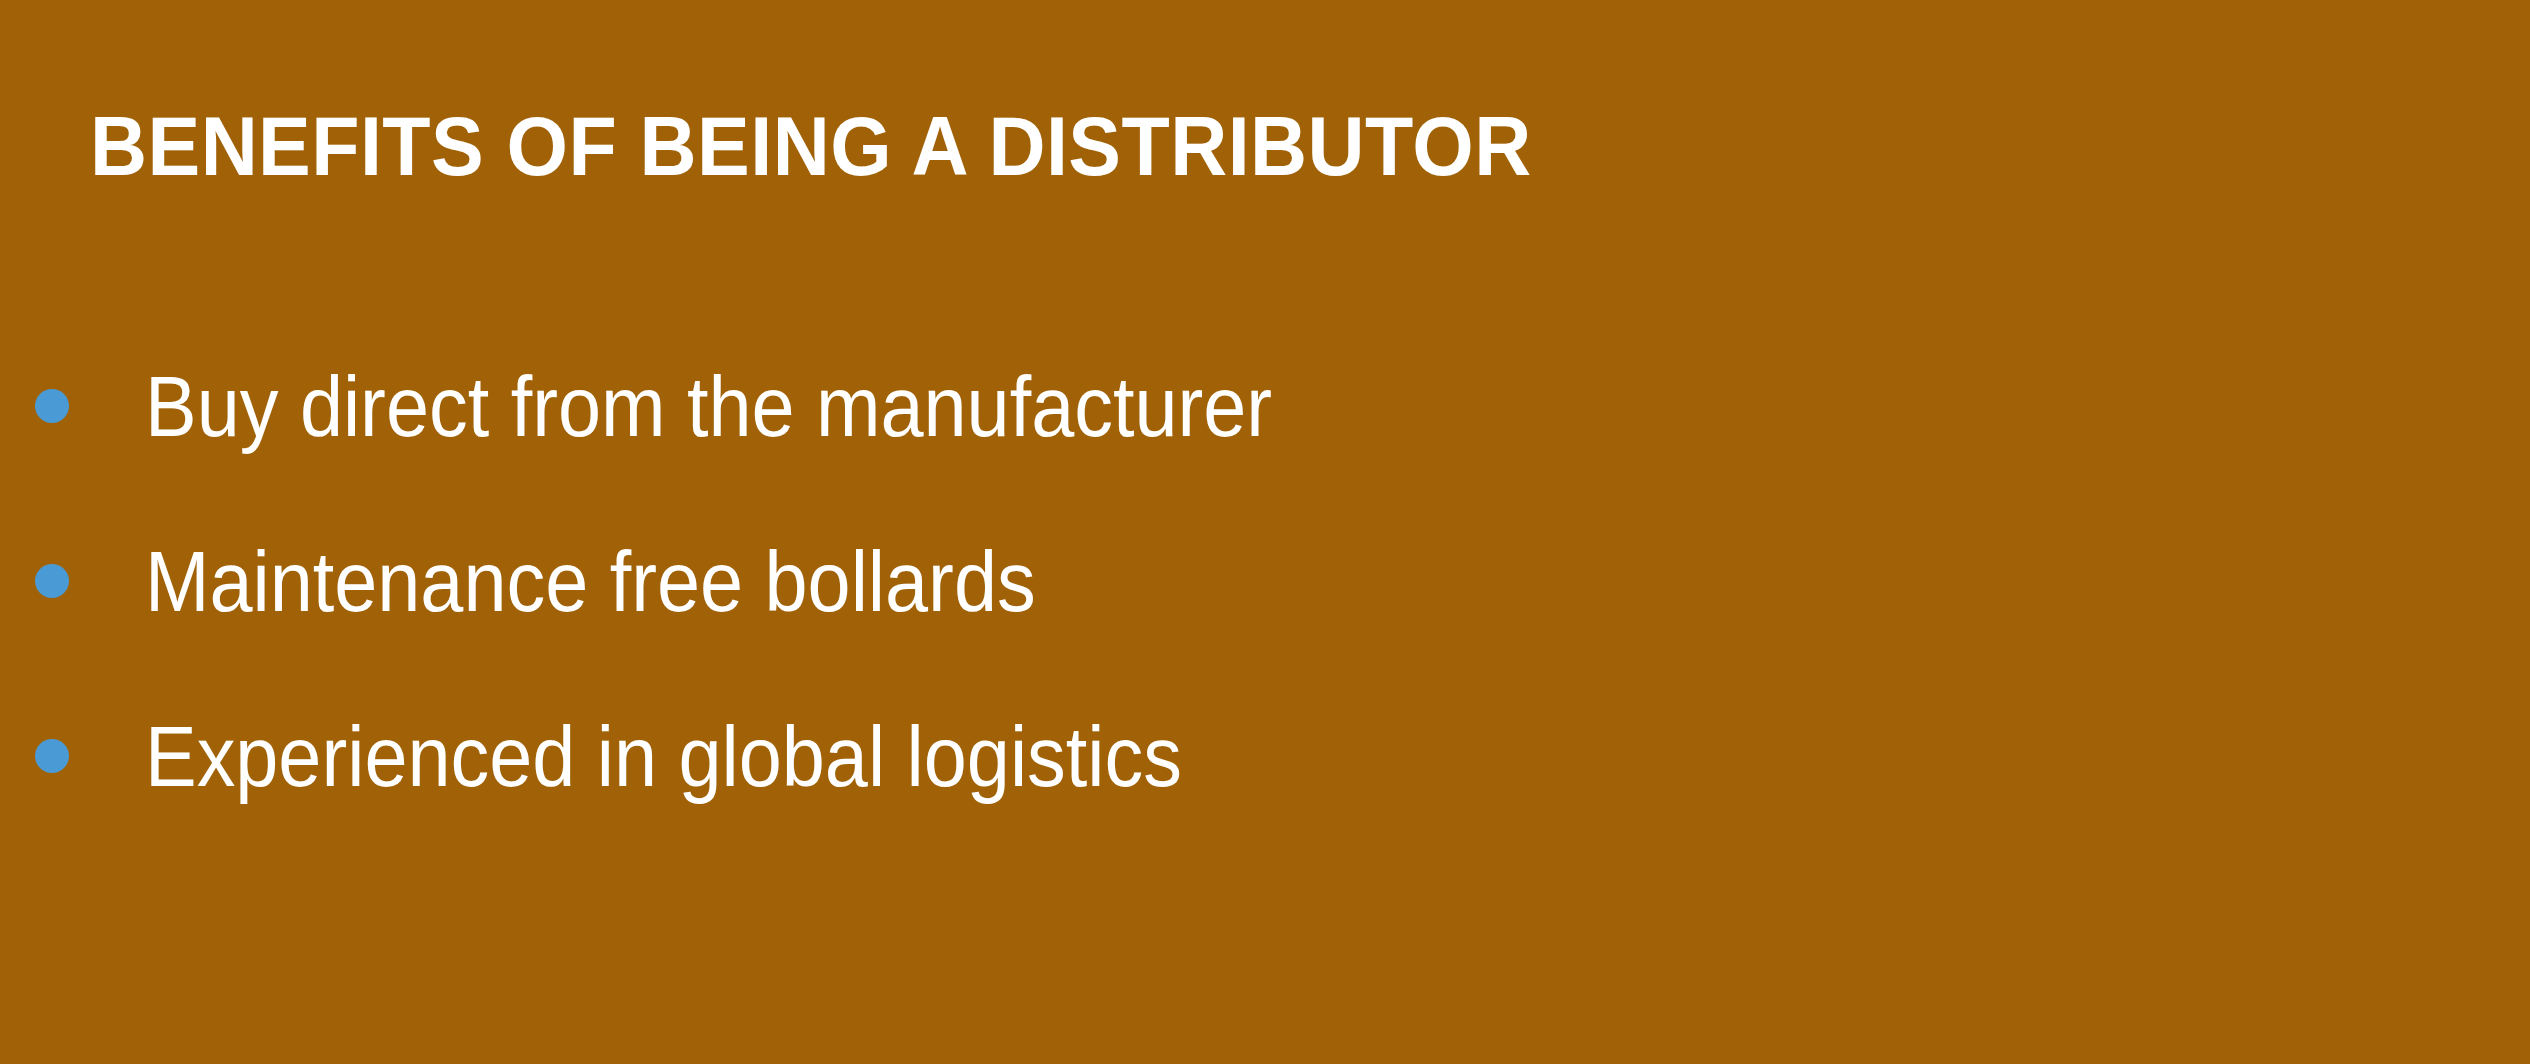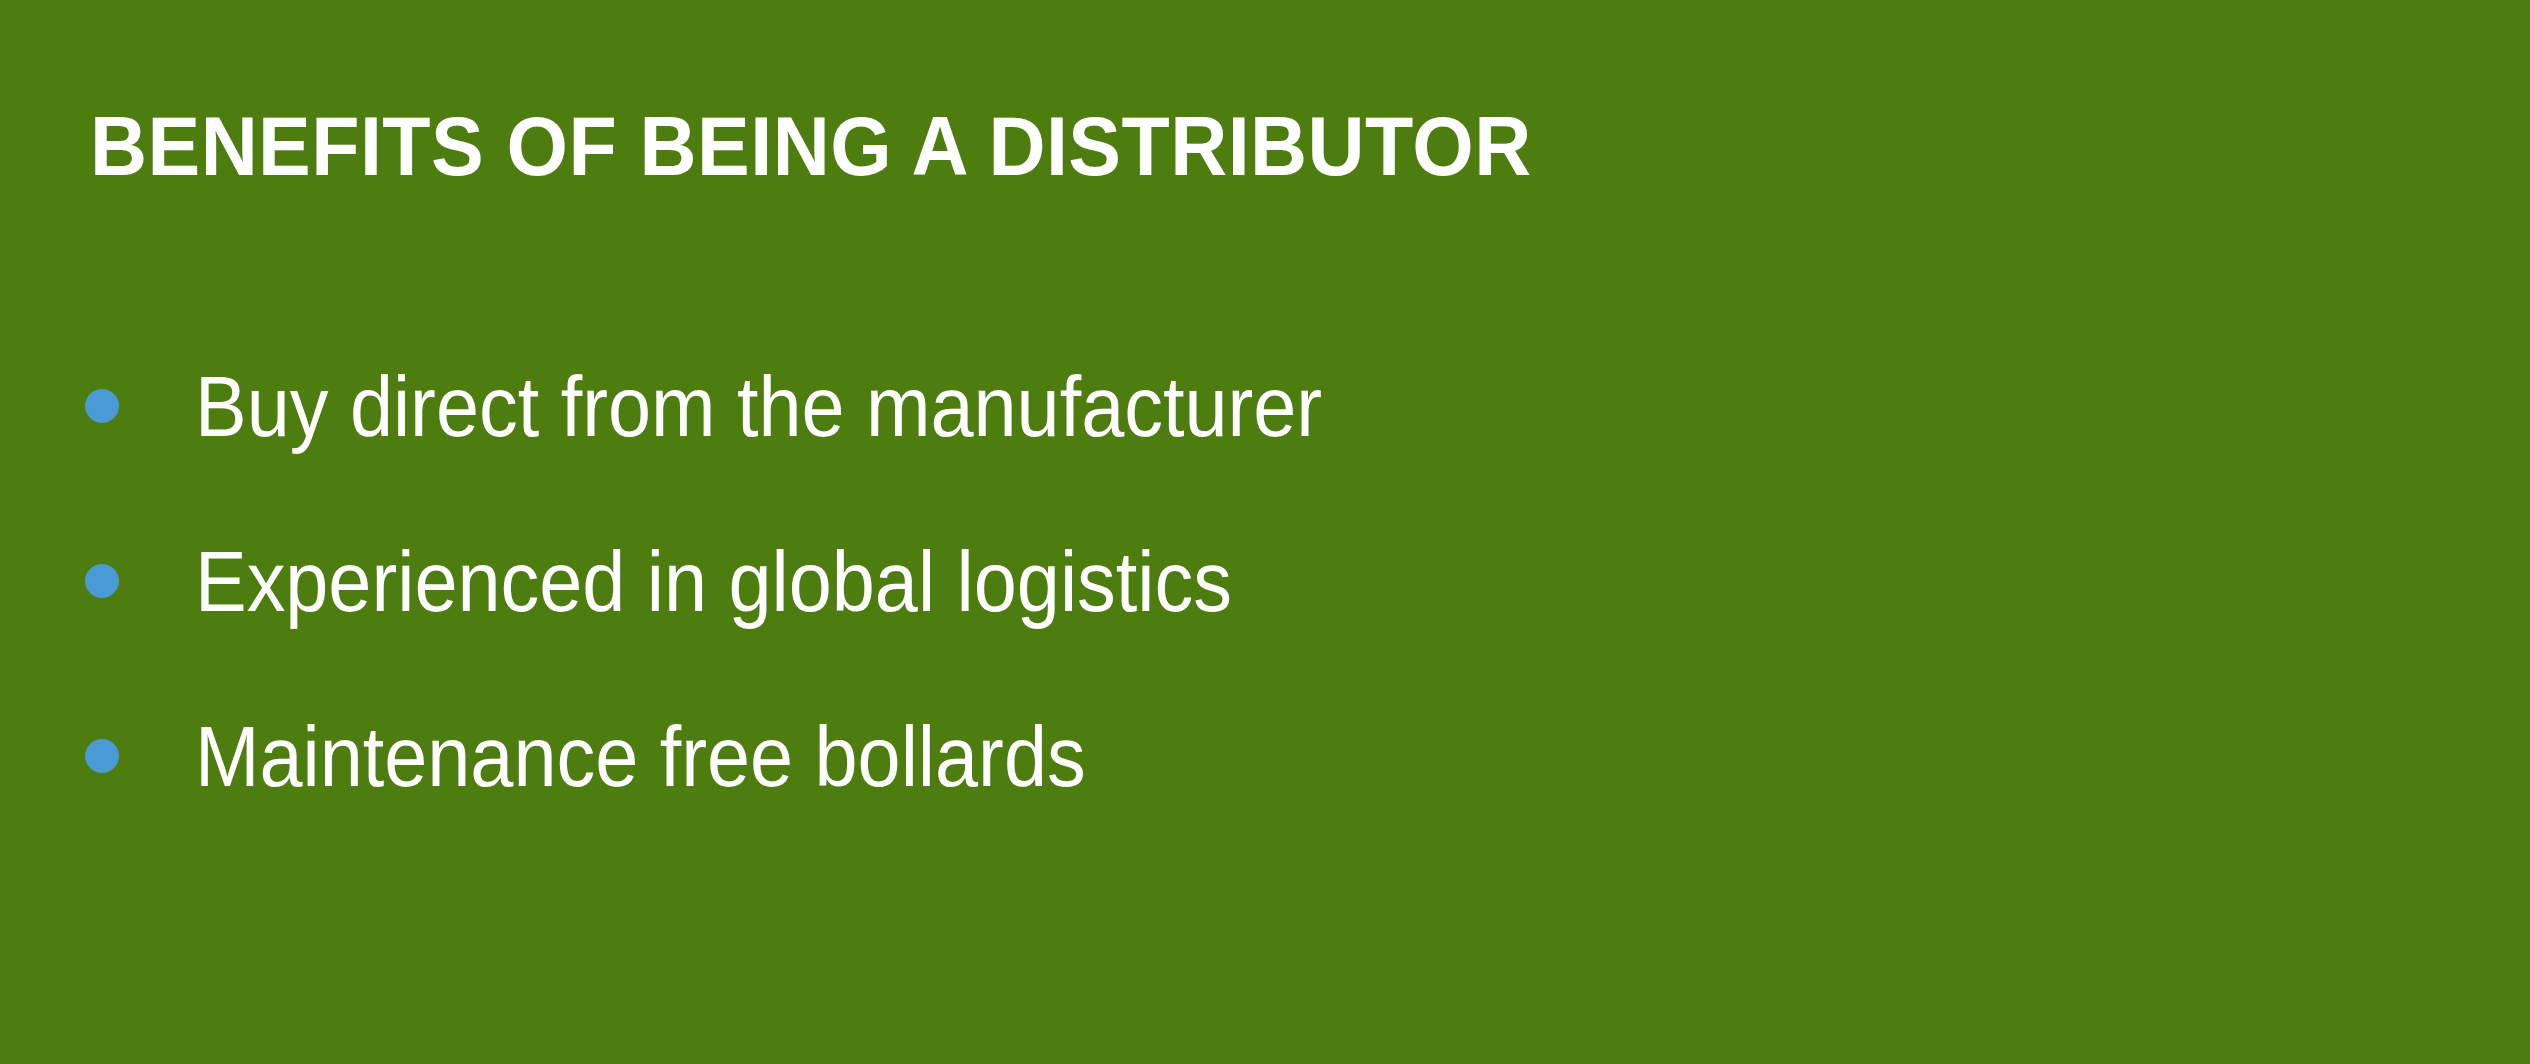--- a/index.html
+++ b/index.html
@@ -12,21 +12,21 @@
     overflow: hidden;
     font-family: "Liberation Sans", sans-serif;
     -webkit-font-smoothing: antialiased;
   }
 
   .slide {
     position: relative;
     box-sizing: border-box;
     width: 2530px;
     height: 1064px;
-    background: #4d7c0f;
+    background: #a16207;
     padding: 0;
   }
 
   .slide-title {
     position: absolute;
     left: 90px;
     top: 104px;
     margin: 0;
     font-family: "Liberation Sans Narrow", "Liberation Sans", sans-serif;
     font-size: 84px;
@@ -47,21 +47,21 @@
     margin: 0;
     padding: 0;
     list-style: none;
   }
 
   .benefit-item {
     position: relative;
     height: 175px;
     display: flex;
     align-items: center;
-    padding-left: 85px;
+    padding-left: 35px;
     box-sizing: border-box;
   }
 
   .bullet-dot {
     flex: 0 0 auto;
     width: 34px;
     height: 34px;
     border-radius: 50%;
     background: #4a9ad6;
   }
@@ -88,23 +88,23 @@
 
   <ul class="benefits-list">
 
     <li class="benefit-item">
       <span class="bullet-dot"></span>
       <span class="benefit-text">Buy direct from the manufacturer</span>
     </li>
 
     <li class="benefit-item">
       <span class="bullet-dot"></span>
-      <span class="benefit-text">Experienced in global logistics</span>
+      <span class="benefit-text">Maintenance free bollards</span>
     </li>
 
     <li class="benefit-item">
       <span class="bullet-dot"></span>
-      <span class="benefit-text">Maintenance free bollards</span>
+      <span class="benefit-text">Experienced in global logistics</span>
     </li>
 
 
   </ul>
 </div>
 
 </body></html>

